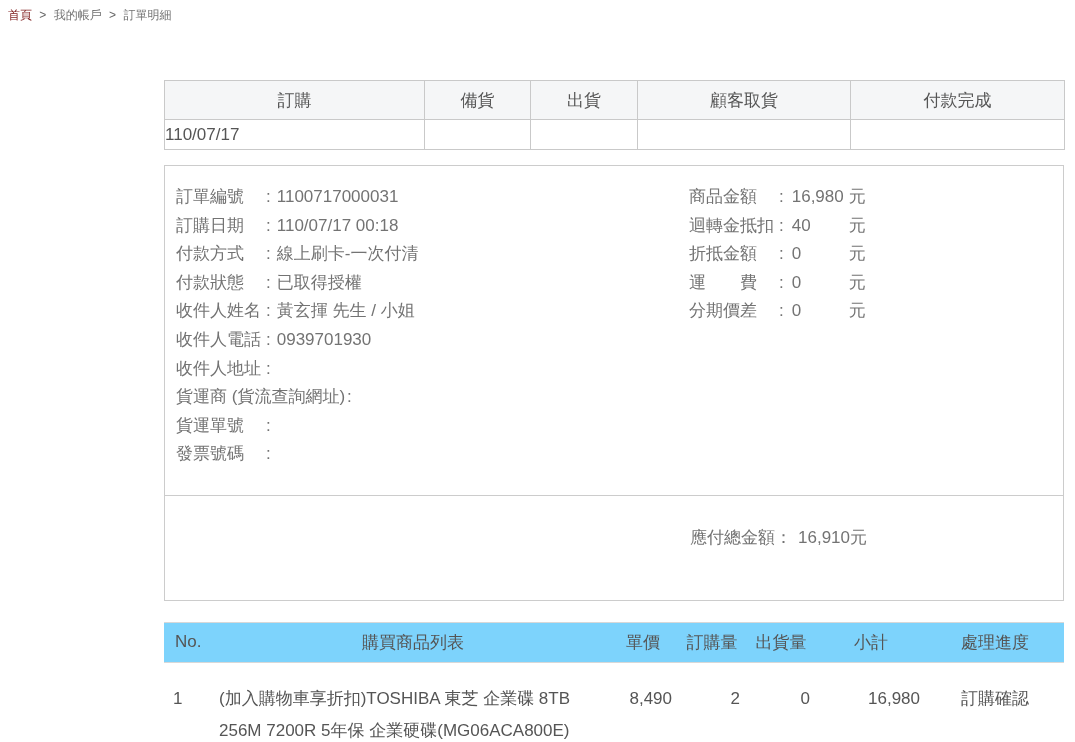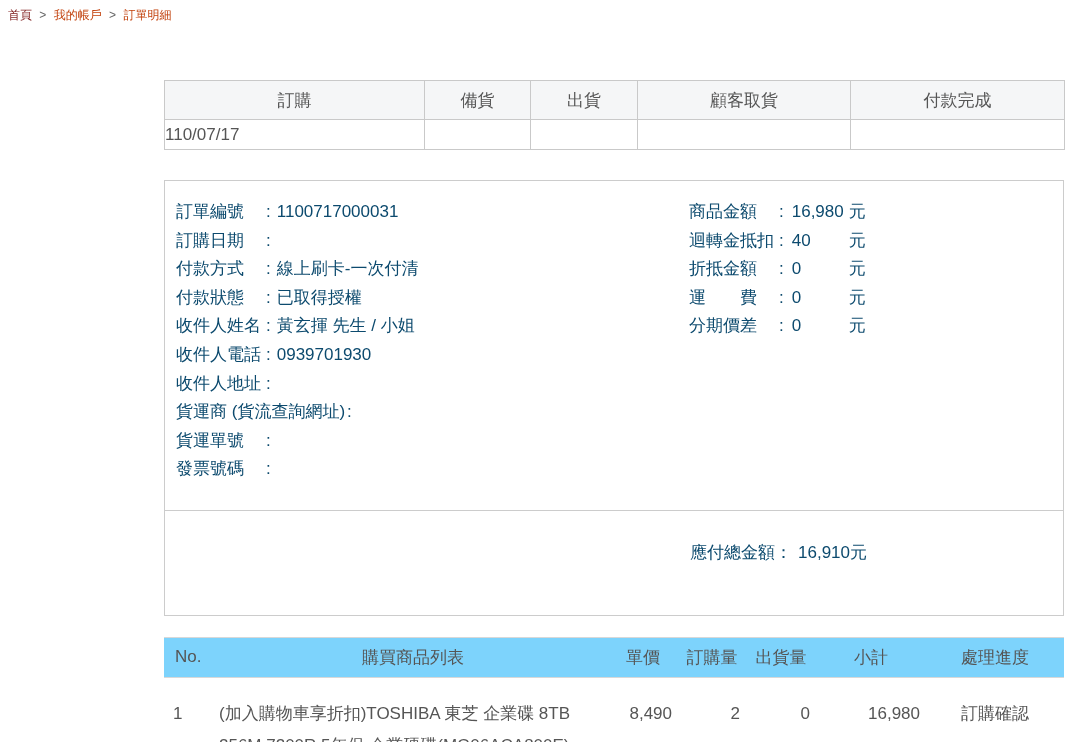--- a/index.html
+++ b/index.html
@@ -14,21 +14,21 @@
 
   
   .breadcrumb {
     padding: 8px 0 0 8px;
     font-size: 12px;
     color: #555;
     line-height: 14px;
   }
   .breadcrumb .bc-link { color: #7f1d1d; text-decoration: none; cursor: pointer; }
   .breadcrumb .bc-sep { margin: 0 4px; color: #666; }
-  .breadcrumb .bc-current { color: #c2410c; }
+  .breadcrumb .bc-current { color: #737373; }
 
   .content { width: 900px; margin-left: 164px; }
 
   
   table.status-table {
     border-collapse: collapse;
     width: 900px;
     margin-top: 58px;
     font-size: 17px;
     color: #555;
@@ -46,23 +46,23 @@
     height: 30px;
     border: 1px solid #c9c9c9;
     text-align: left;
     padding: 0;
     background: #fff;
   }
 
   
   .detail-box {
     border: 1px solid #cccccc;
-    margin-top: 30px;
+    margin-top: 15px;
     font-size: 17px;
-    color: #0c4a6e;
+    color: #737373;
   }
   .detail-main { display: flex; padding: 17px 0 26px 0; }
   .detail-left { width: 524px; }
   .detail-right { flex: 1; }
   .drow { display: flex; line-height: 28.6px; white-space: nowrap; }
   .detail-left .drow { padding-left: 11px; }
   .dlabel { min-width: 88px; white-space: pre; }
   .dcolon { margin-left: 2px; }
   .dvalue { margin-left: 6px; white-space: pre; }
   .detail-right .dvalue { display: inline-block; width: 55px; margin-left: 8px; }
@@ -148,20 +148,21 @@
 
       <div class="detail-left">
         <div class="drow">
           <span class="dlabel">訂單編號</span>
             <span class="dcolon">:</span>
             <span class="dvalue">1100717000031</span>
         </div>
         <div class="drow">
           <span class="dlabel">訂購日期</span>
             <span class="dcolon">:</span>
+            <span class="dvalue">110/07/17 00:18</span>
         </div>
         <div class="drow">
           <span class="dlabel">付款方式</span>
             <span class="dcolon">:</span>
             <span class="dvalue">線上刷卡-一次付清</span>
         </div>
         <div class="drow">
           <span class="dlabel">付款狀態</span>
             <span class="dcolon">:</span>
             <span class="dvalue">已取得授權</span>

